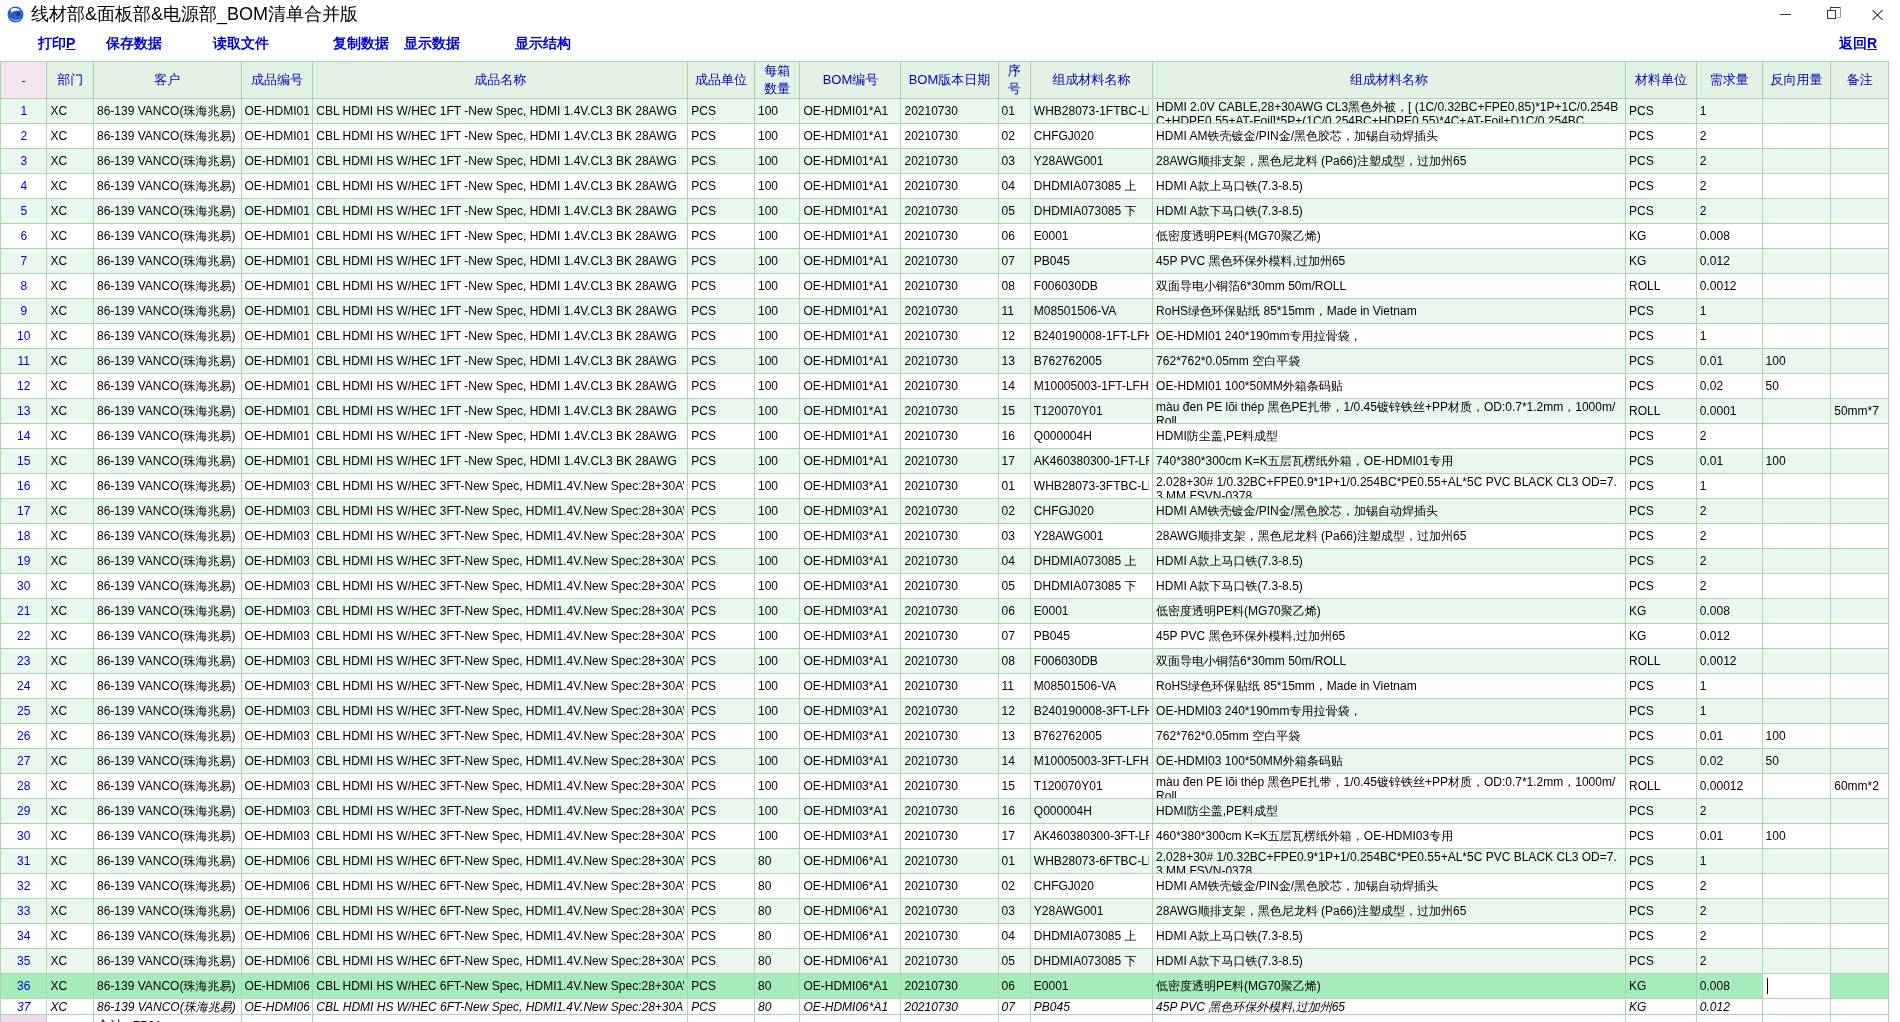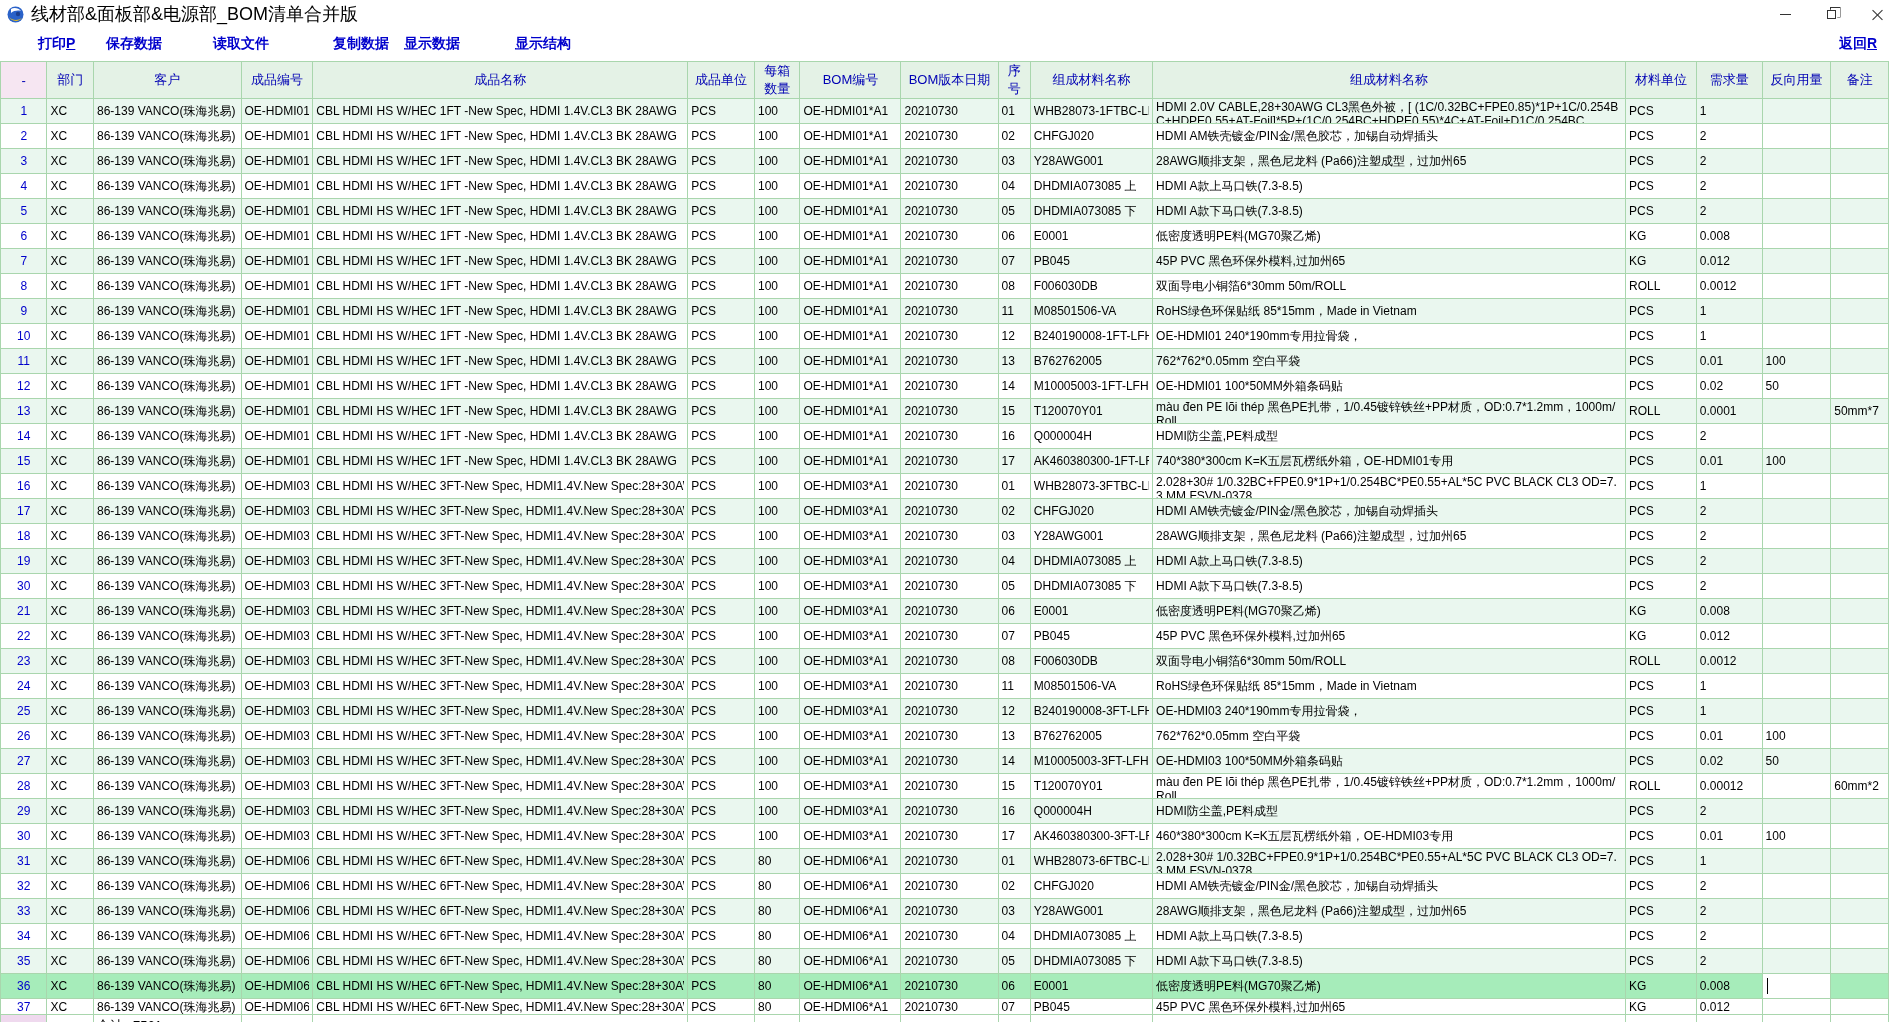--- a/index.html
+++ b/index.html
@@ -43,21 +43,21 @@
   th{background:var(--header_bg);color:var(--header_text);font-weight:normal;text-align:center;font-size:13px;}
   th.col-rownum{background:var(--header_first_bg);}
   tbody tr{height:25px;background:var(--row_bg);}
   tbody tr.odd{background:var(--zebra_bg);}
   tbody tr.selected{background:var(--selected_row_bg);}
   tbody tr.partial{height:14px;background:#fff;}
   .cw{white-space:nowrap;overflow:hidden;line-height:13px;}
   .clamp2{white-space:normal;word-break:break-all;line-height:14px;max-height:23px;
     display:-webkit-box;-webkit-line-clamp:2;-webkit-box-orient:vertical;}
   td.col-rownum .cw{text-align:center;color:var(--rownum_text);}
-  .partial td .cw{margin-top:1px;}
+  .partial td .cw{margin-top:1px;font-style:italic;}
   
   .col-rownum{width:46px;}  .col-dept{width:46px;}  .col-customer{width:146px;}
   .col-product_no{width:71px;} .col-product_name{width:371px;} .col-product_unit{width:66px;}
   .col-box_qty{width:45px;} .col-bom_no{width:100px;} .col-bom_date{width:96px;}
   .col-seq{width:32px;} .col-material_no{width:121px;} .col-material_name{width:468px;}
   .col-material_unit{width:70px;} .col-required_qty{width:65px;} .col-reverse_qty{width:68px;}
   .col-note{width:57px;}
   
   td.editing{background:#fff;position:relative;}
   .caret{position:absolute;left:4px;top:4px;width:1px;height:16px;background:#000;animation:blink 1.1s steps(2,start) infinite;}

